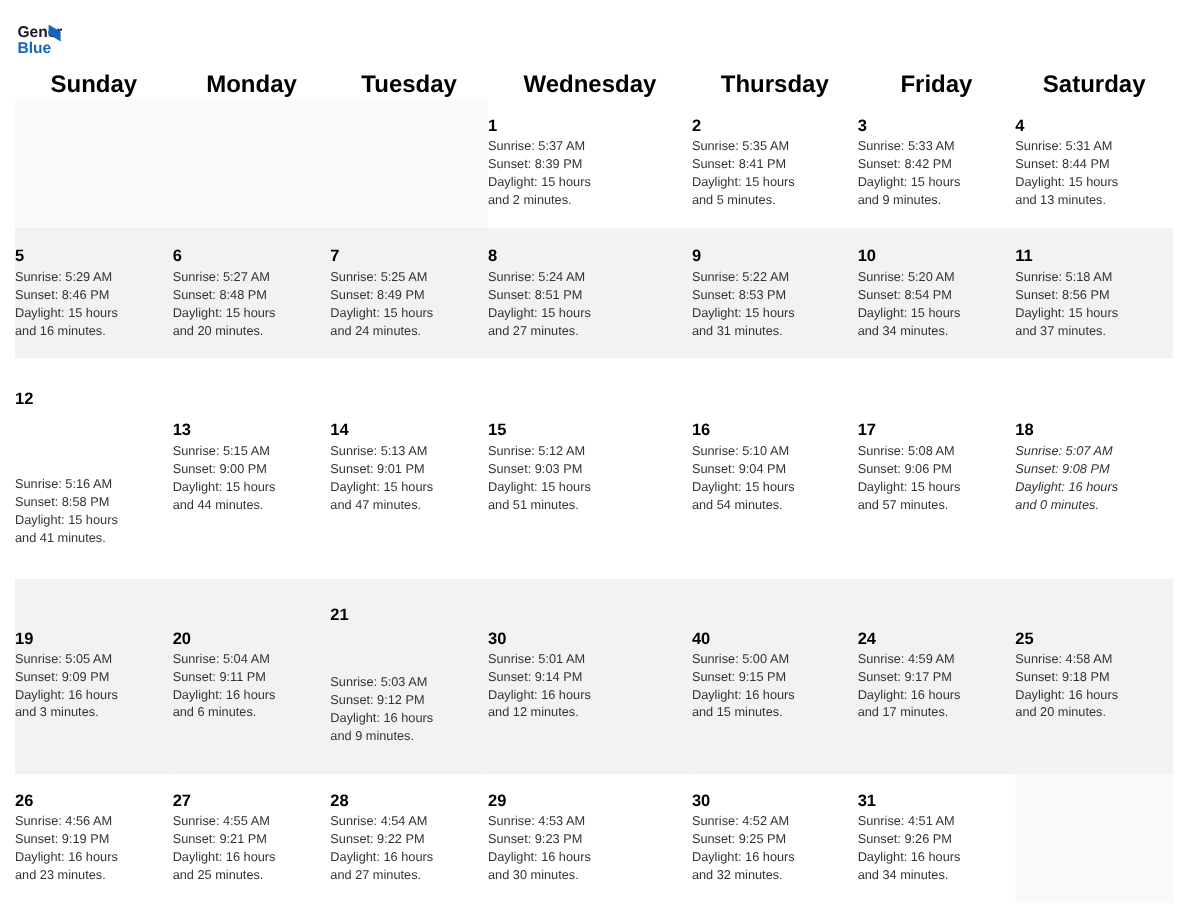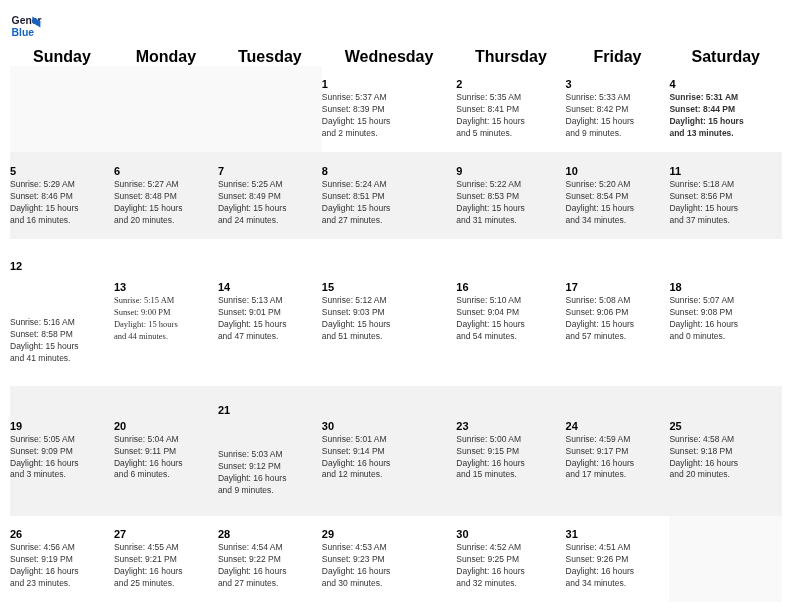--- a/index.html
+++ b/index.html
@@ -122,21 +122,21 @@
           </td>
           <td>
             <span class="day-num">3</span>
             <div class="day-info" style="white-space: pre-line;">Sunrise: 5:33 AM
 Sunset: 8:42 PM
 Daylight: 15 hours
 and 9 minutes.</div>
           </td>
           <td>
             <span class="day-num">4</span>
-            <div class="day-info" style="white-space: pre-line; font-weight: bold;">Sunrise: 5:31 AM
+            <div class="day-info" style="white-space: pre-line;">Sunrise: 5:31 AM
 Sunset: 8:44 PM
 Daylight: 15 hours
 and 13 minutes.</div>
           </td>
         </tr>
         <tr class="row-shade">
           <td>
             <span class="day-num">5</span>
             <div class="day-info" style="white-space: pre-line;">Sunrise: 5:29 AM
 Sunset: 8:46 PM
@@ -189,21 +189,21 @@
         <tr>
           <td>
             <span class="day-num">12</span>
             <div class="day-info" style="white-space: pre-line; margin-top: 45px;">Sunrise: 5:16 AM
 Sunset: 8:58 PM
 Daylight: 15 hours
 and 41 minutes.</div>
           </td>
           <td>
             <span class="day-num">13</span>
-            <div class="day-info" style="white-space: pre-line; font-family: Liberation Serif, serif;">Sunrise: 5:15 AM
+            <div class="day-info" style="white-space: pre-line;">Sunrise: 5:15 AM
 Sunset: 9:00 PM
 Daylight: 15 hours
 and 44 minutes.</div>
           </td>
           <td>
             <span class="day-num">14</span>
             <div class="day-info" style="white-space: pre-line;">Sunrise: 5:13 AM
 Sunset: 9:01 PM
 Daylight: 15 hours
 and 47 minutes.</div>
@@ -224,21 +224,21 @@
           </td>
           <td>
             <span class="day-num">17</span>
             <div class="day-info" style="white-space: pre-line;">Sunrise: 5:08 AM
 Sunset: 9:06 PM
 Daylight: 15 hours
 and 57 minutes.</div>
           </td>
           <td>
             <span class="day-num">18</span>
-            <div class="day-info" style="white-space: pre-line;">Sunrise: 5:07 AM
+            <div class="day-info" style="white-space: pre-line; font-style: italic;">Sunrise: 5:07 AM
 Sunset: 9:08 PM
 Daylight: 16 hours
 and 0 minutes.</div>
           </td>
         </tr>
         <tr class="row-shade">
           <td>
             <span class="day-num">19</span>
             <div class="day-info" style="white-space: pre-line;">Sunrise: 5:05 AM
 Sunset: 9:09 PM
@@ -260,21 +260,21 @@
 and 9 minutes.</div>
           </td>
           <td>
             <span class="day-num">30</span>
             <div class="day-info" style="white-space: pre-line;">Sunrise: 5:01 AM
 Sunset: 9:14 PM
 Daylight: 16 hours
 and 12 minutes.</div>
           </td>
           <td>
-            <span class="day-num">23</span>
+            <span class="day-num">40</span>
             <div class="day-info" style="white-space: pre-line;">Sunrise: 5:00 AM
 Sunset: 9:15 PM
 Daylight: 16 hours
 and 15 minutes.</div>
           </td>
           <td>
             <span class="day-num">24</span>
             <div class="day-info" style="white-space: pre-line;">Sunrise: 4:59 AM
 Sunset: 9:17 PM
 Daylight: 16 hours

